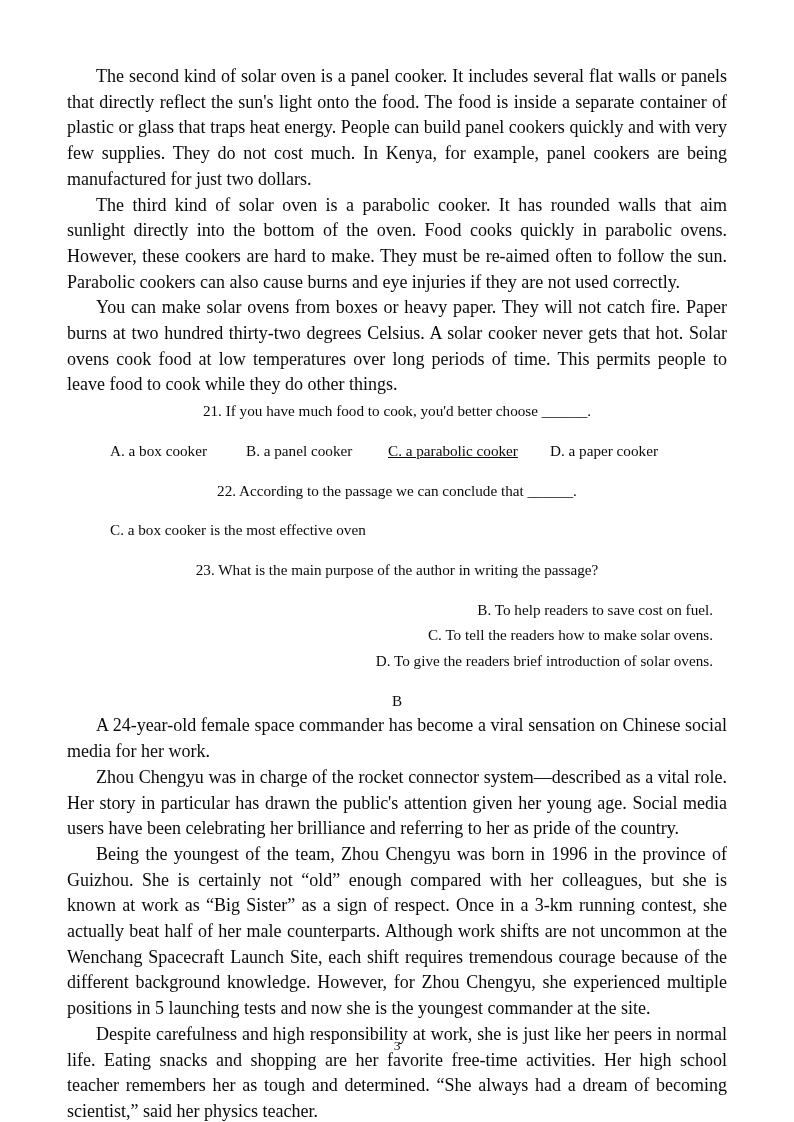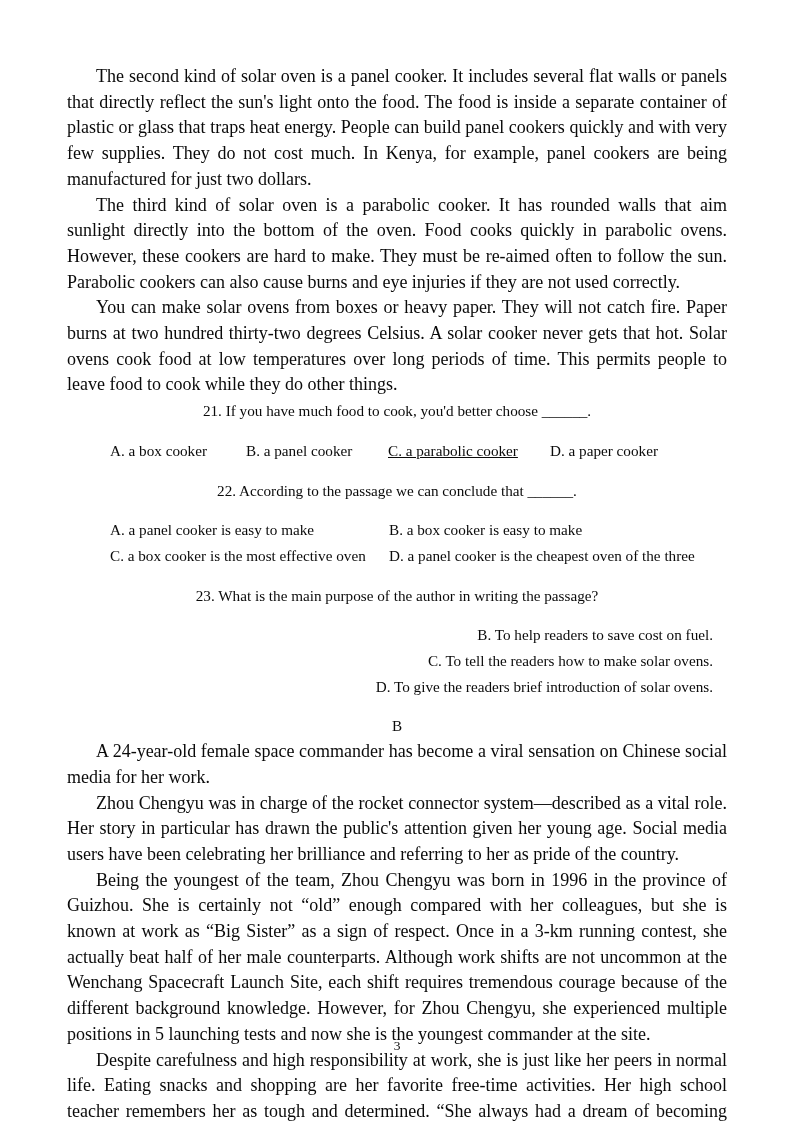--- a/index.html
+++ b/index.html
@@ -98,26 +98,21 @@
       <span class="optcell" style="left:0px;">A. a box cooker</span>
       <span class="optcell" style="left:136px;">B. a panel cooker</span>
       <span class="optcell" style="left:278px;text-decoration:underline;">C. a parabolic cooker</span>
       <span class="optcell" style="left:440px;">D. a paper cooker</span>
     </span>
   </div>
 
   <p class="q-line">22. According to the passage we can conclude that ______.</p>
   <div class="opt-line">
     <span class="opt-row">
-      <span class="optcell" style="left:0px;">A. a panel cooker is easy to make</span>
-      <span class="optcell" style="left:279px;">B. a box cooker is easy to make</span>
-    </span>
-    <span class="opt-row">
       <span class="optcell" style="left:0px;">C. a box cooker is the most effective oven</span>
-      <span class="optcell" style="left:279px;">D. a panel cooker is the cheapest oven of the three</span>
     </span>
   </div>
 
   <p class="q-line">23. What is the main purpose of the author in writing the passage?</p>
   <div class="opt-line">
     <div>B. To help readers to save cost on fuel.</div>
     <div>C. To tell the readers how to make solar ovens.</div>
     <div>D. To give the readers brief introduction of solar ovens.</div>
   </div>
 

